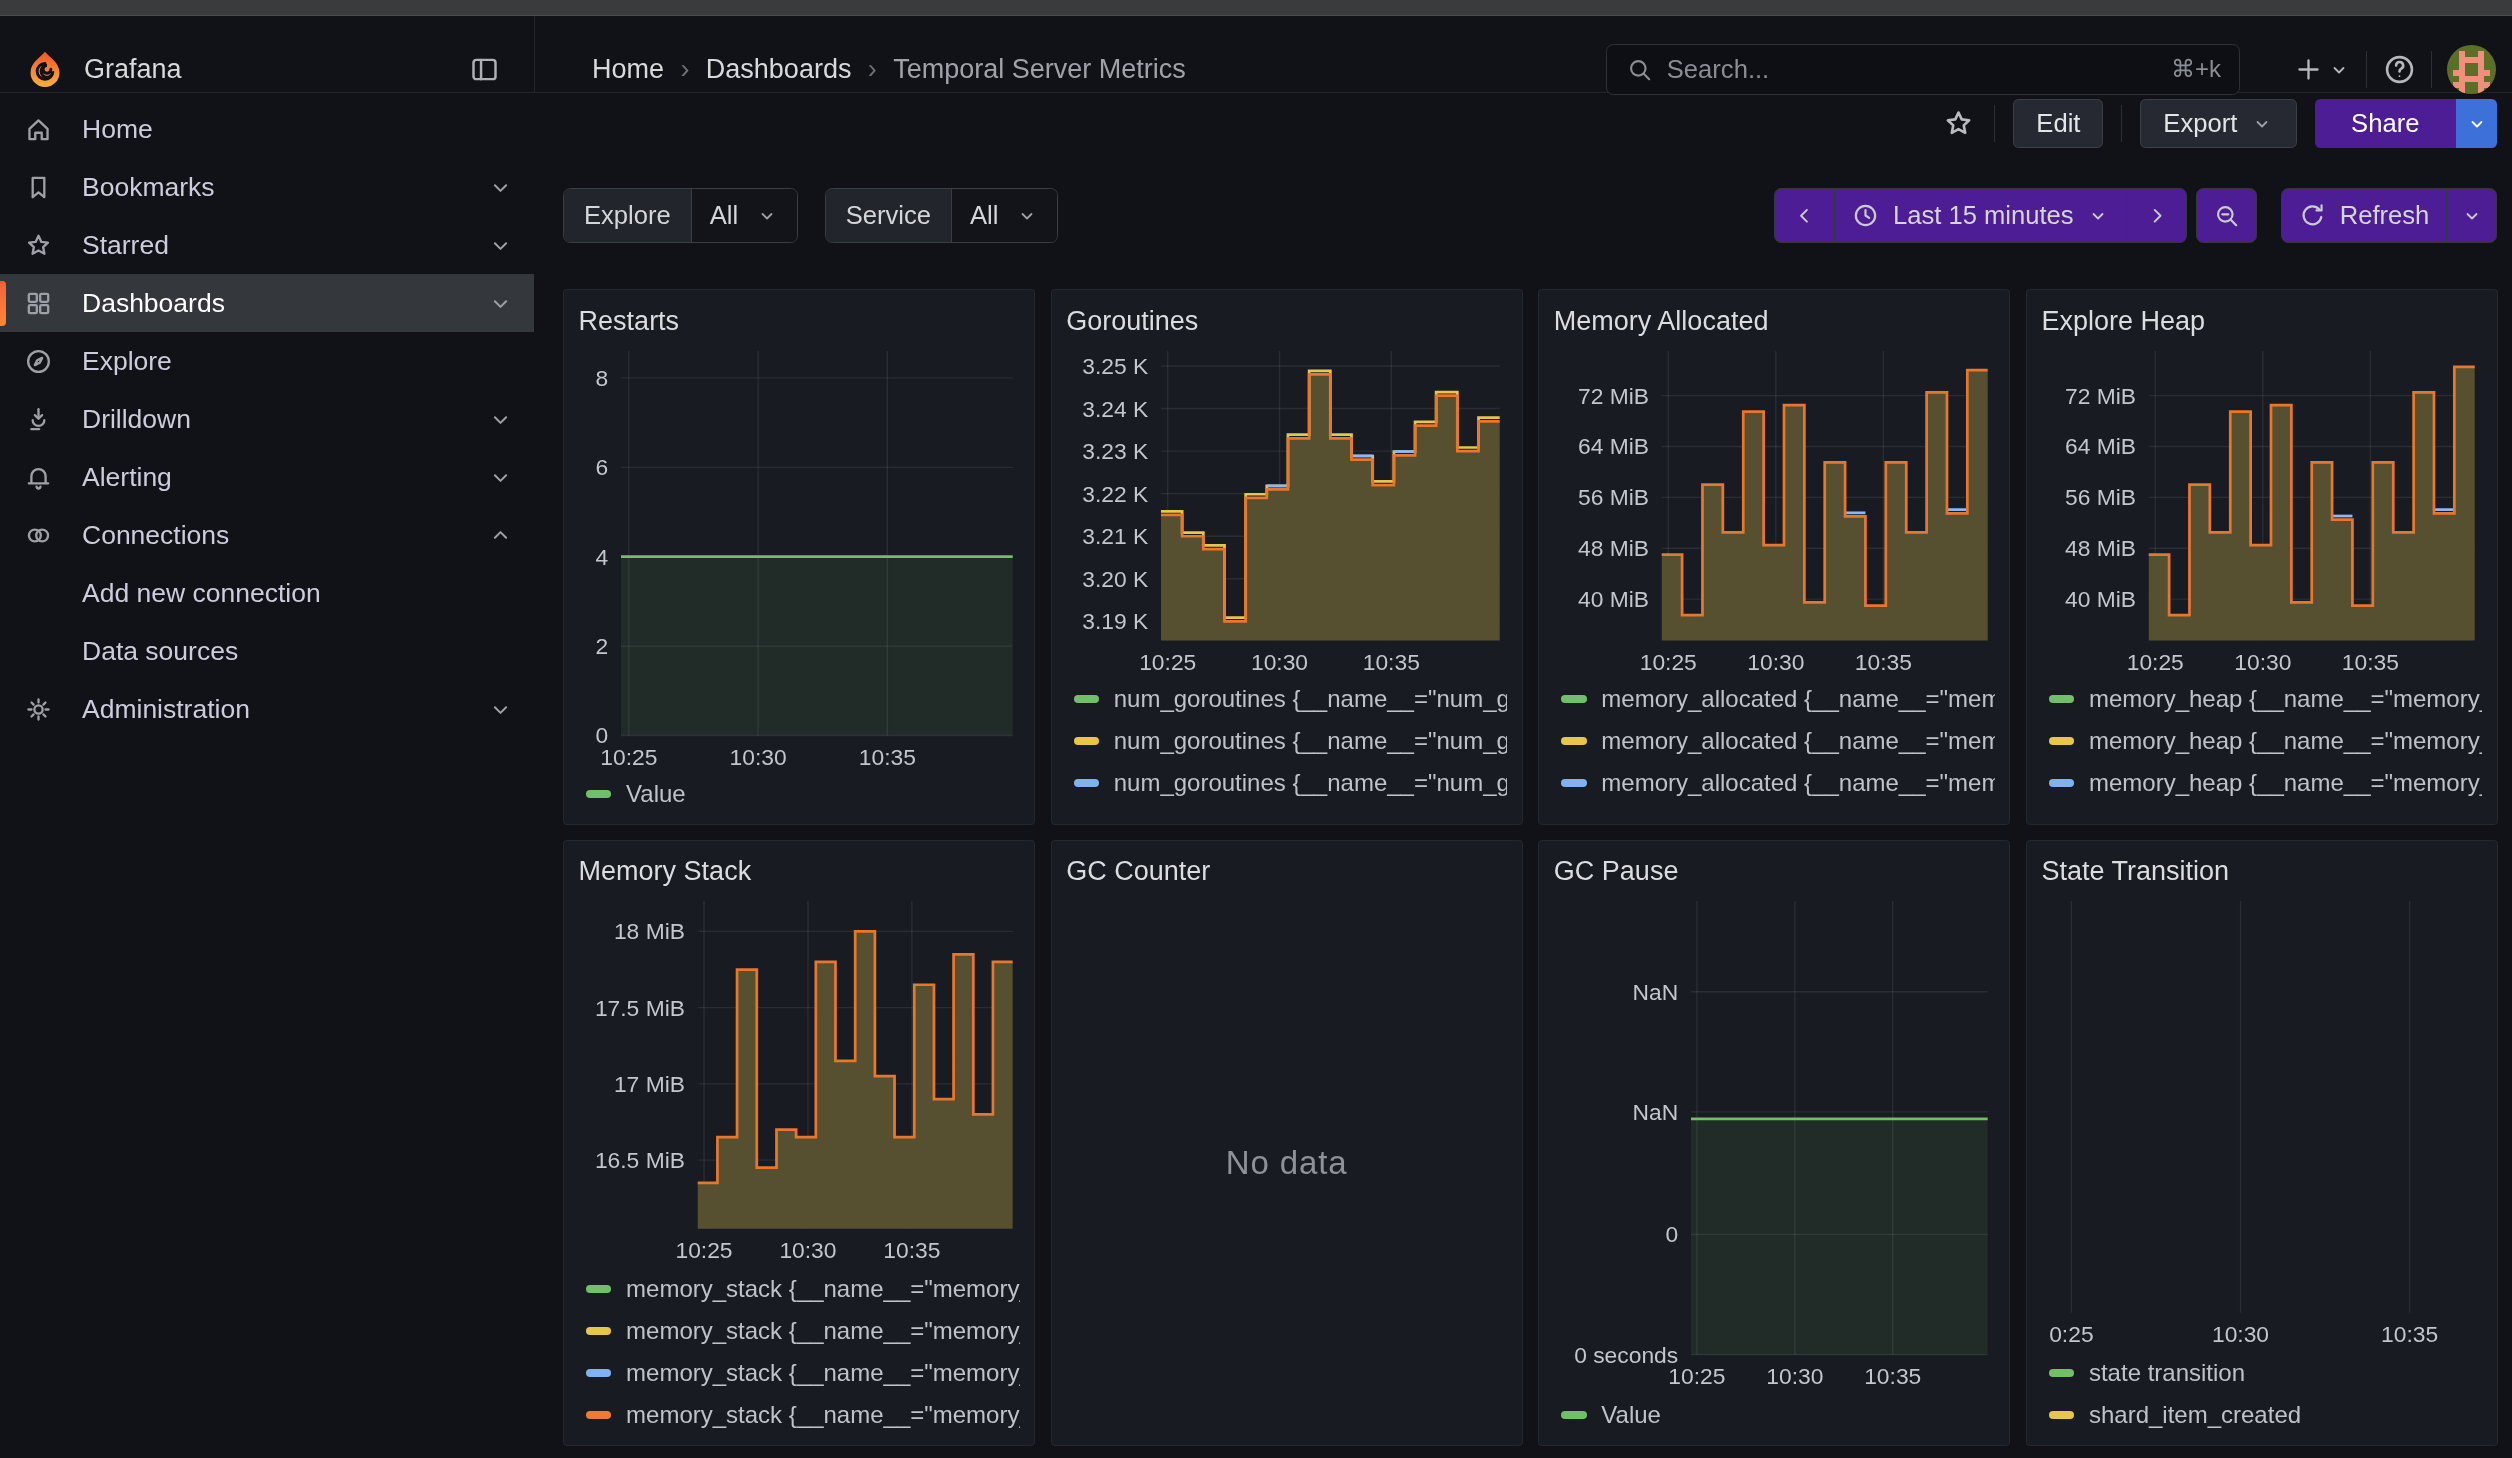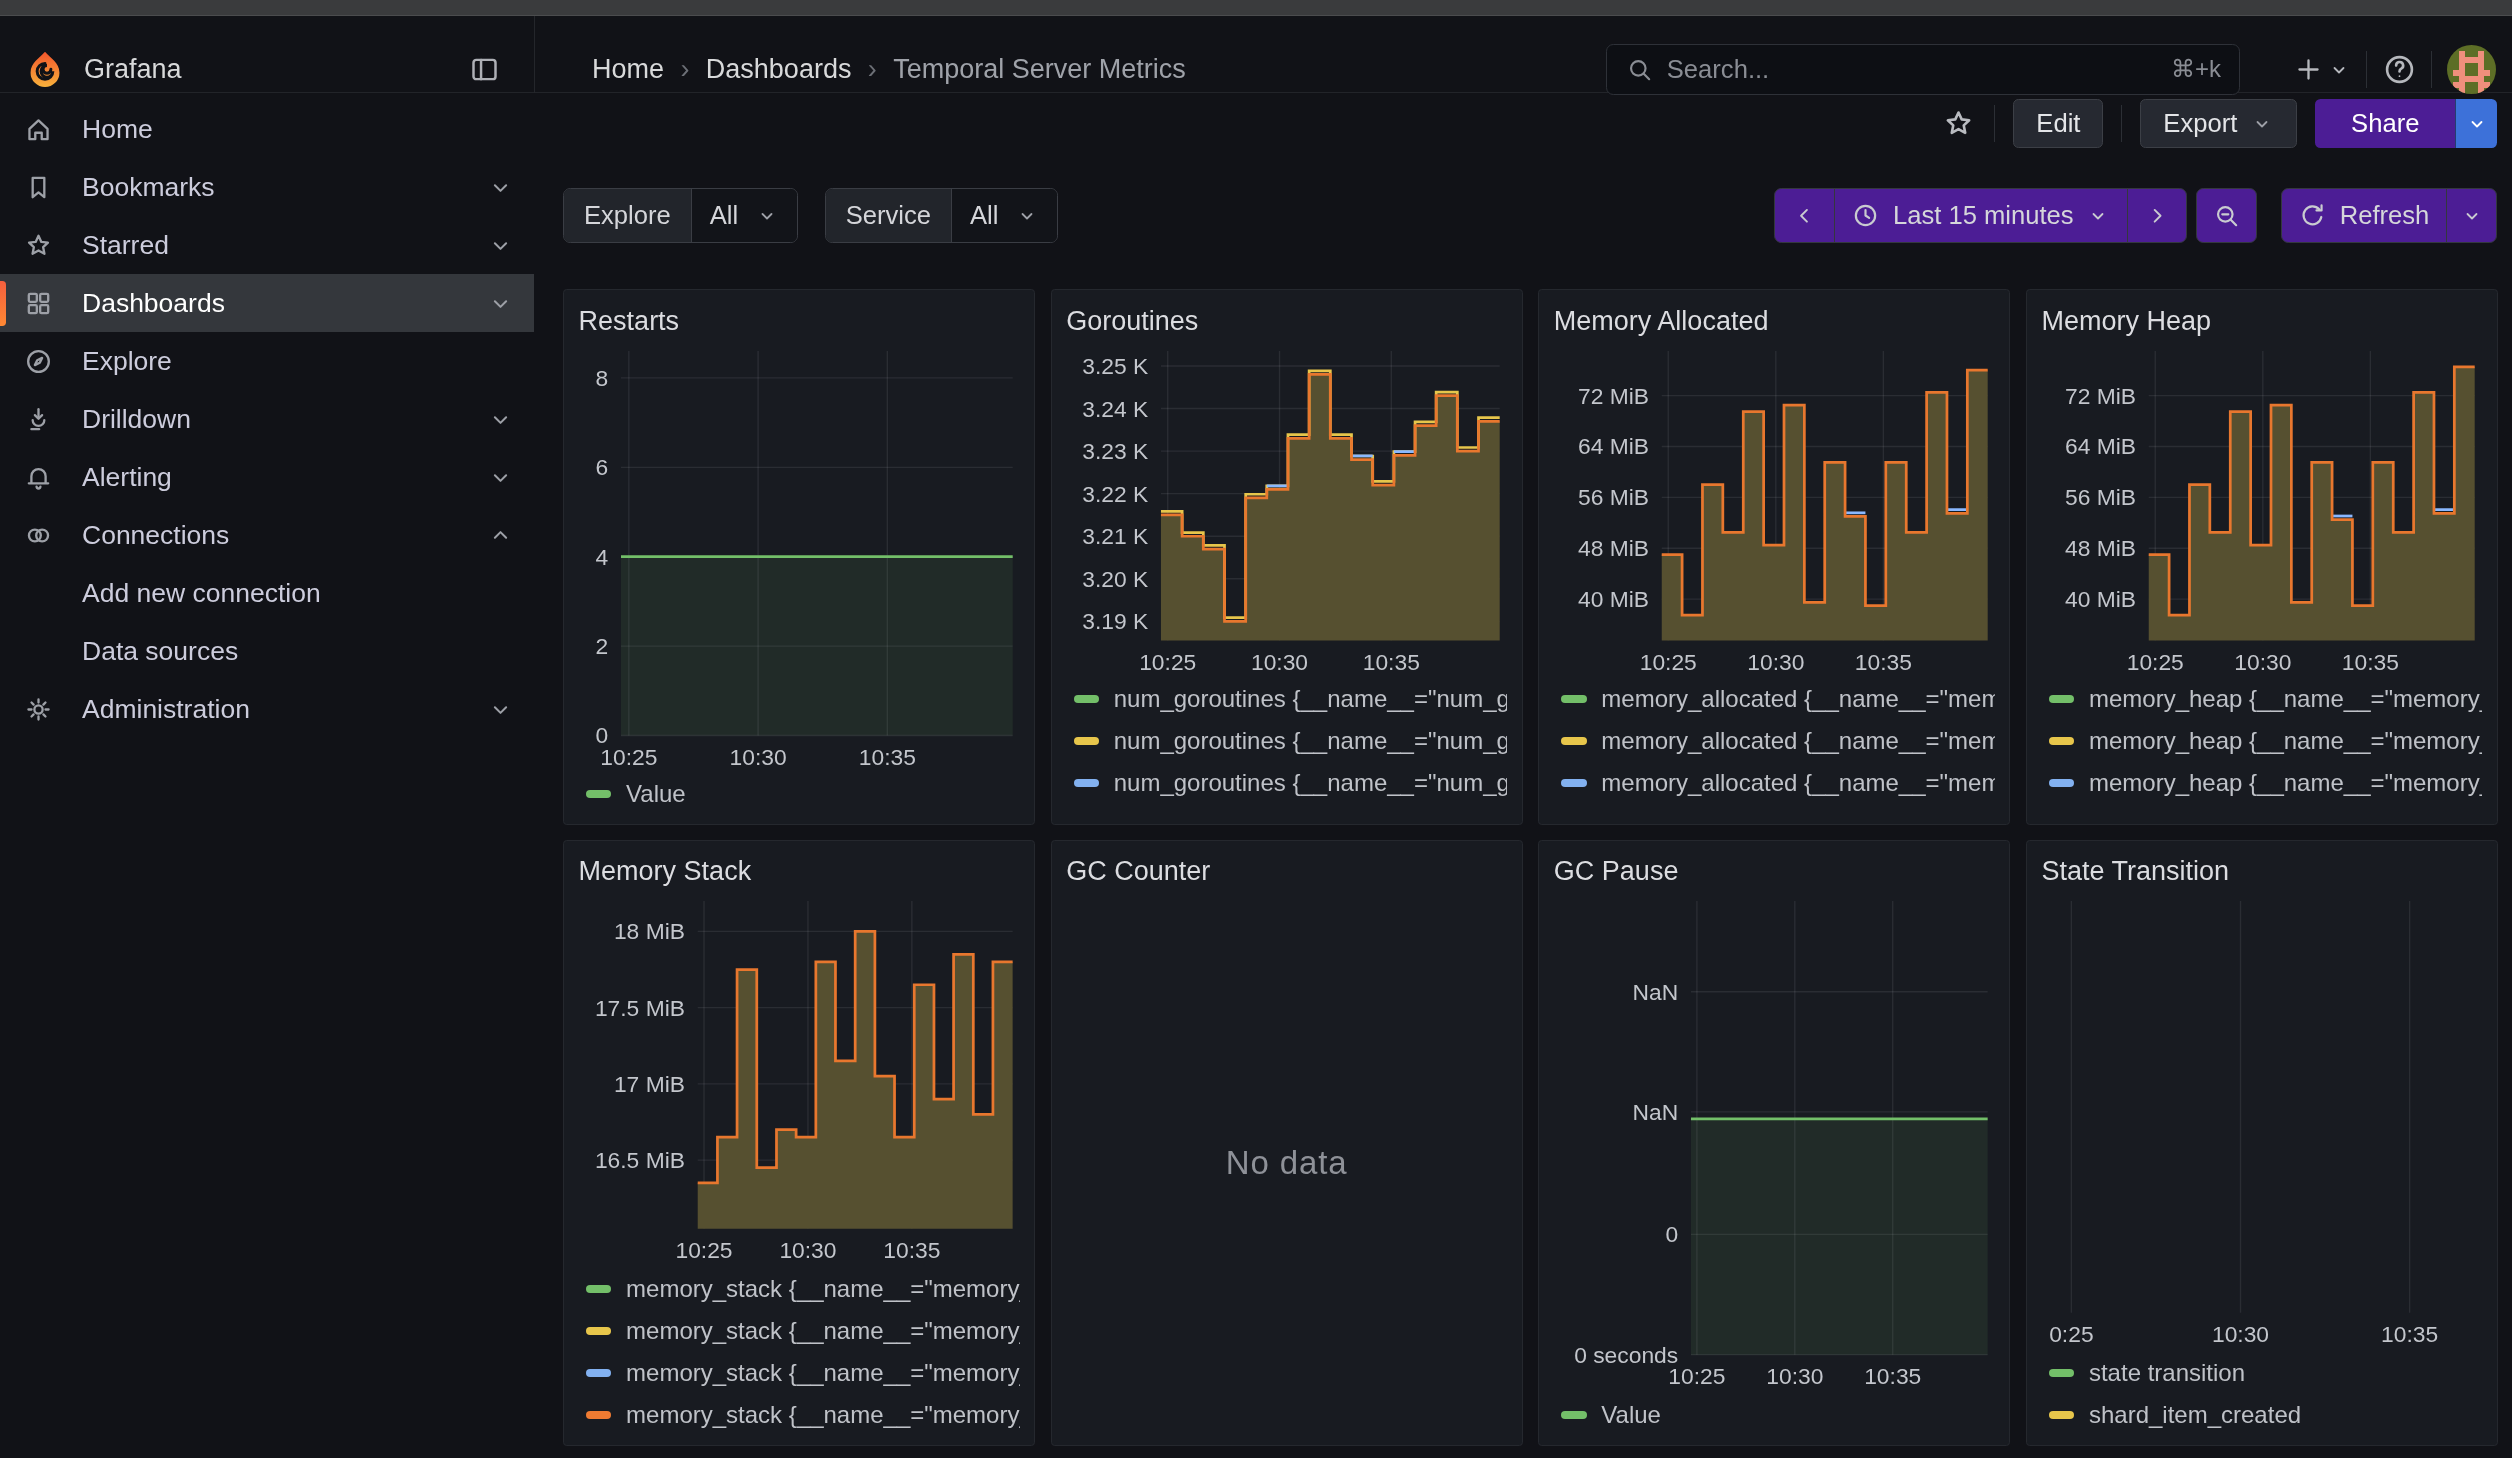--- a/index.html
+++ b/index.html
@@ -541,21 +541,21 @@
         <div class="legend-row">
           <span class="dash" style="background: rgb(130, 177, 240);"></span>
           <span class="legend-label">memory_allocated {__name__="memo</span>
         </div>
         <div class="legend-row">
           <span class="legend-label">memory_allocated {__name__="memo</span>
         </div>
       </div>
     </section>
     <section class="panel">
-    <header class="panel-title">Memory Heap</header>
+    <header class="panel-title">Explore Heap</header>
   <div class="chart-wrap">
         <svg width="441" height="339" viewBox="0 0 483 371">
           <line x1="118" y1="60.769230769230774" x2="475" y2="60.769230769230774" stroke="rgba(204,204,220,0.10)" stroke-width="1.5"></line>
           <text x="104" y="60.769230769230774" dy="0.35em" text-anchor="end" font-size="25" fill="#c3c6cc">72 MiB</text>
           <line x1="118" y1="116.50549450549453" x2="475" y2="116.50549450549453" stroke="rgba(204,204,220,0.10)" stroke-width="1.5"></line>
           <text x="104" y="116.50549450549453" dy="0.35em" text-anchor="end" font-size="25" fill="#c3c6cc">64 MiB</text>
           <line x1="118" y1="172.24175824175825" x2="475" y2="172.24175824175825" stroke="rgba(204,204,220,0.10)" stroke-width="1.5"></line>
           <text x="104" y="172.24175824175825" dy="0.35em" text-anchor="end" font-size="25" fill="#c3c6cc">56 MiB</text>
           <line x1="118" y1="227.97802197802199" x2="475" y2="227.97802197802199" stroke="rgba(204,204,220,0.10)" stroke-width="1.5"></line>
           <text x="104" y="227.97802197802199" dy="0.35em" text-anchor="end" font-size="25" fill="#c3c6cc">48 MiB</text>

